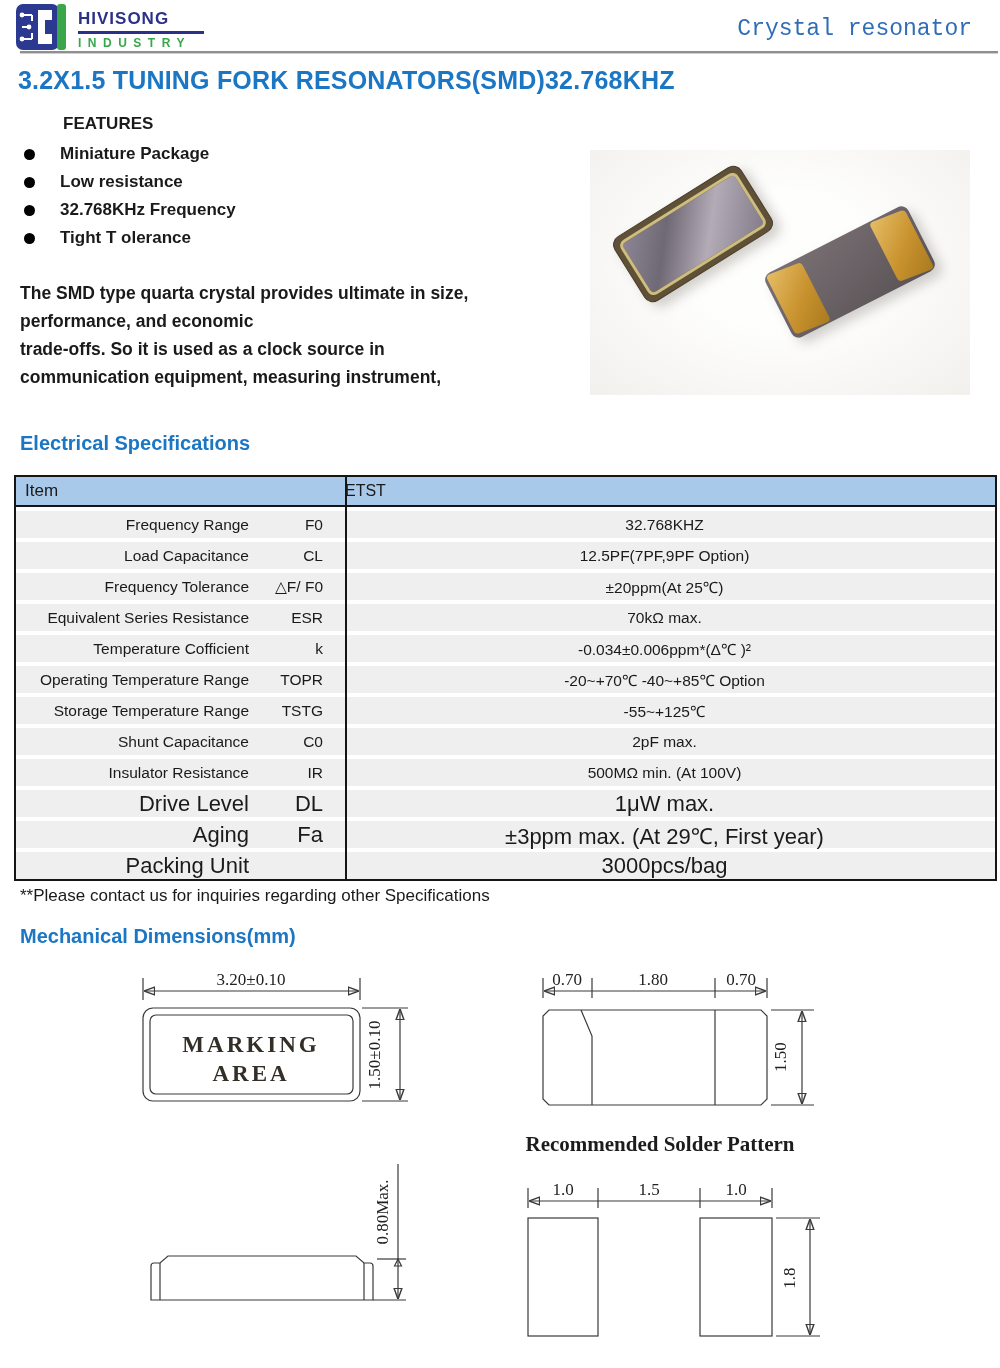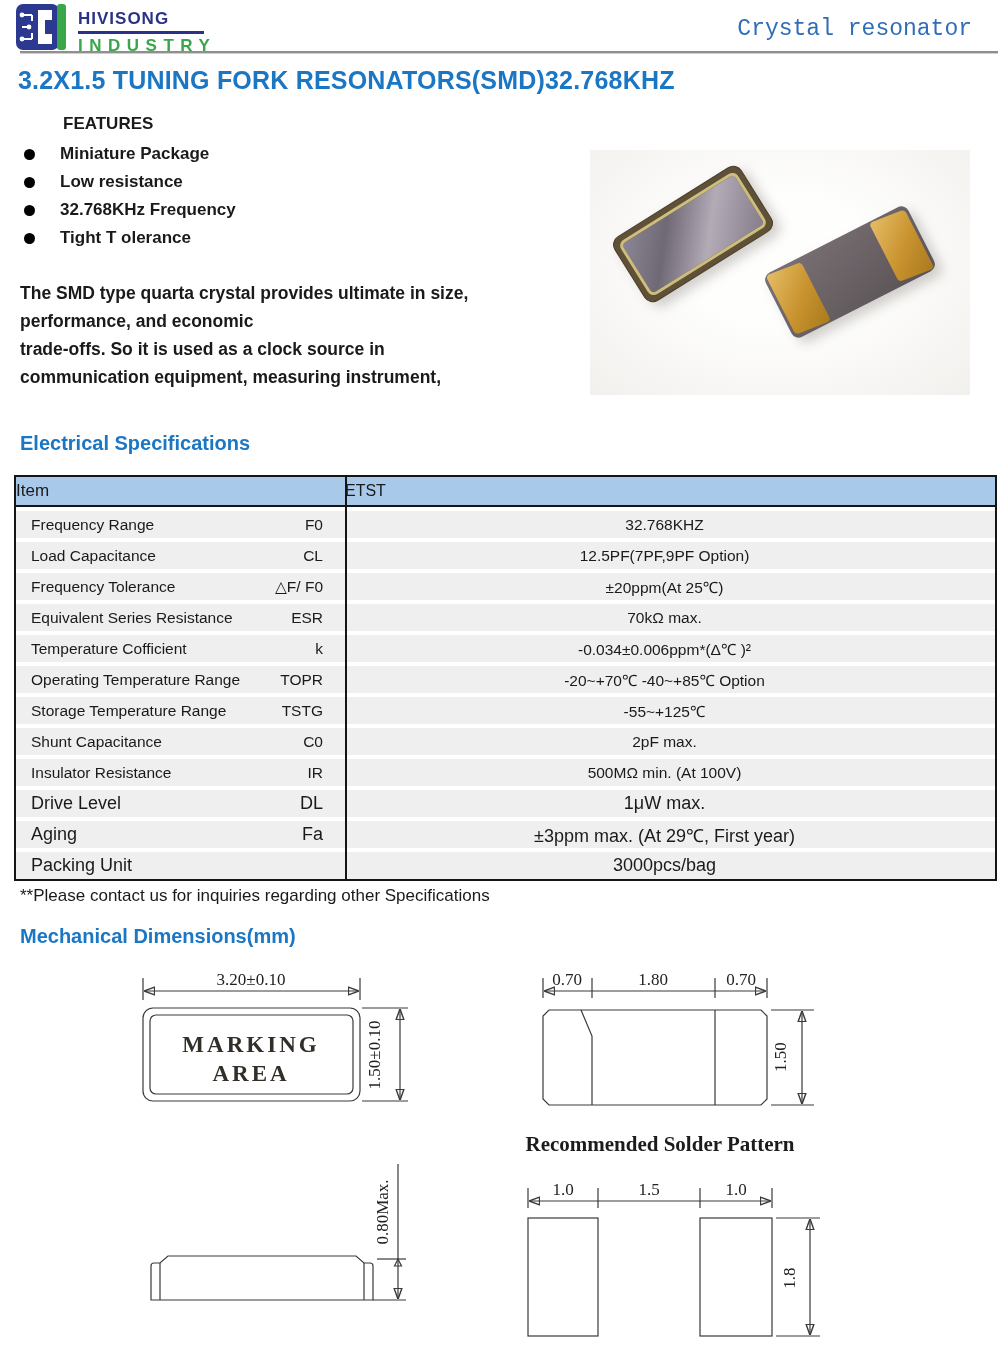--- a/index.html
+++ b/index.html
@@ -14,21 +14,21 @@
   *{margin:0;padding:0;box-sizing:border-box;}
   body{background:#e8e8e8;font-family:"Liberation Sans",sans-serif;color:var(--ink);}
   .page{position:relative;width:1000px;height:1368px;background:#ffffff;margin:0 auto;overflow:hidden;}
 
   
   .brand{position:absolute;left:16px;top:4px;display:flex;align-items:flex-start;}
   .logo-icon{display:block;}
   .logo-text{margin-left:10px;padding-top:4px;}
   .logo-name{font-size:17px;font-weight:800;letter-spacing:1px;color:var(--logo-navy);line-height:22px;}
   .logo-rule{height:2.5px;background:var(--logo-navy);margin:1px 0 2px 0;width:126px;}
-  .logo-sub{font-size:17px;font-weight:700;letter-spacing:6.5px;color:var(--logo-green);}
+  .logo-sub{font-size:12px;font-weight:700;letter-spacing:6.5px;color:var(--logo-green);}
   .doc-type{position:absolute;right:28px;top:16px;font-family:"Liberation Mono",monospace;font-size:23px;font-weight:500;color:var(--header-serif-blue);}
   .header-rule{position:absolute;left:20px;top:51px;width:978px;height:3px;background:#8f8f8f;border-bottom:1px solid #cfcfcf;}
 
   
   .page-title{position:absolute;left:18px;top:66px;font-size:25px;font-weight:700;color:var(--accent-blue);letter-spacing:0.2px;}
   .features-heading{position:absolute;left:63px;top:114px;font-size:17px;font-weight:700;}
   .features-list{position:absolute;left:24px;top:140px;list-style:none;}
   .features-list li{display:flex;align-items:center;height:28px;font-size:17px;font-weight:700;}
   .bullet{width:11px;height:11px;border-radius:50%;background:#000;margin-right:25px;flex:0 0 11px;}
 
@@ -53,27 +53,27 @@
 
   
   .section-heading{position:absolute;font-size:20px;font-weight:700;color:var(--accent-blue);}
   .electrical-heading{left:20px;top:432px;}
   .mechanical-heading{left:20px;top:925px;}
 
   
   .spec-table{position:absolute;left:14px;top:475px;width:983px;border:2px solid #151515;background:#ffffff;}
   .spec-vline{position:absolute;left:329px;top:0;bottom:0;width:2px;background:#151515;z-index:2;}
   .spec-head{display:flex;align-items:center;height:30px;background:var(--table-header-bg);border-bottom:2px solid #151515;}
-  .sh-item{width:329px;font-size:17px;}
+  .sh-item{width:329px;padding-left:9px;font-size:17px;}
   .sh-val{flex:1;text-align:left;font-size:16px;}
   .srow{display:flex;align-items:center;height:27px;margin-top:4px;background:var(--table-row-bg);font-size:15.5px;}
-  .srow .ci{width:233px;padding-left:15px;white-space:nowrap;}
+  .srow .ci{width:233px;padding-left:1px;white-space:nowrap;text-align:right;}
   .srow .cc{width:85px;text-align:right;padding-right:11px;}
   .srow .cv{flex:1;text-align:center;}
-  .srow.lg{font-size:18px;}
+  .srow.lg{font-size:22px;}
   .footnote{position:absolute;left:20px;top:886px;font-size:17px;font-weight:500;}
 
   
   .drawings{position:absolute;left:14px;top:960px;}
   .drawings line,.drawings path,.drawings rect,.drawings polyline{stroke:#3a3a3a;fill:none;stroke-width:1.2px;}
   .dim-text{font-family:"Liberation Serif",serif;font-size:17px;fill:#222;stroke:none;}
   .marking-text{font-family:"Liberation Serif",serif;font-size:23px;font-weight:600;letter-spacing:3px;fill:#332e28;stroke:none;}
   .caption-text{font-family:"Liberation Serif",serif;font-size:21px;font-weight:600;fill:#1c1c1c;stroke:none;}
 </style>
 </head>

